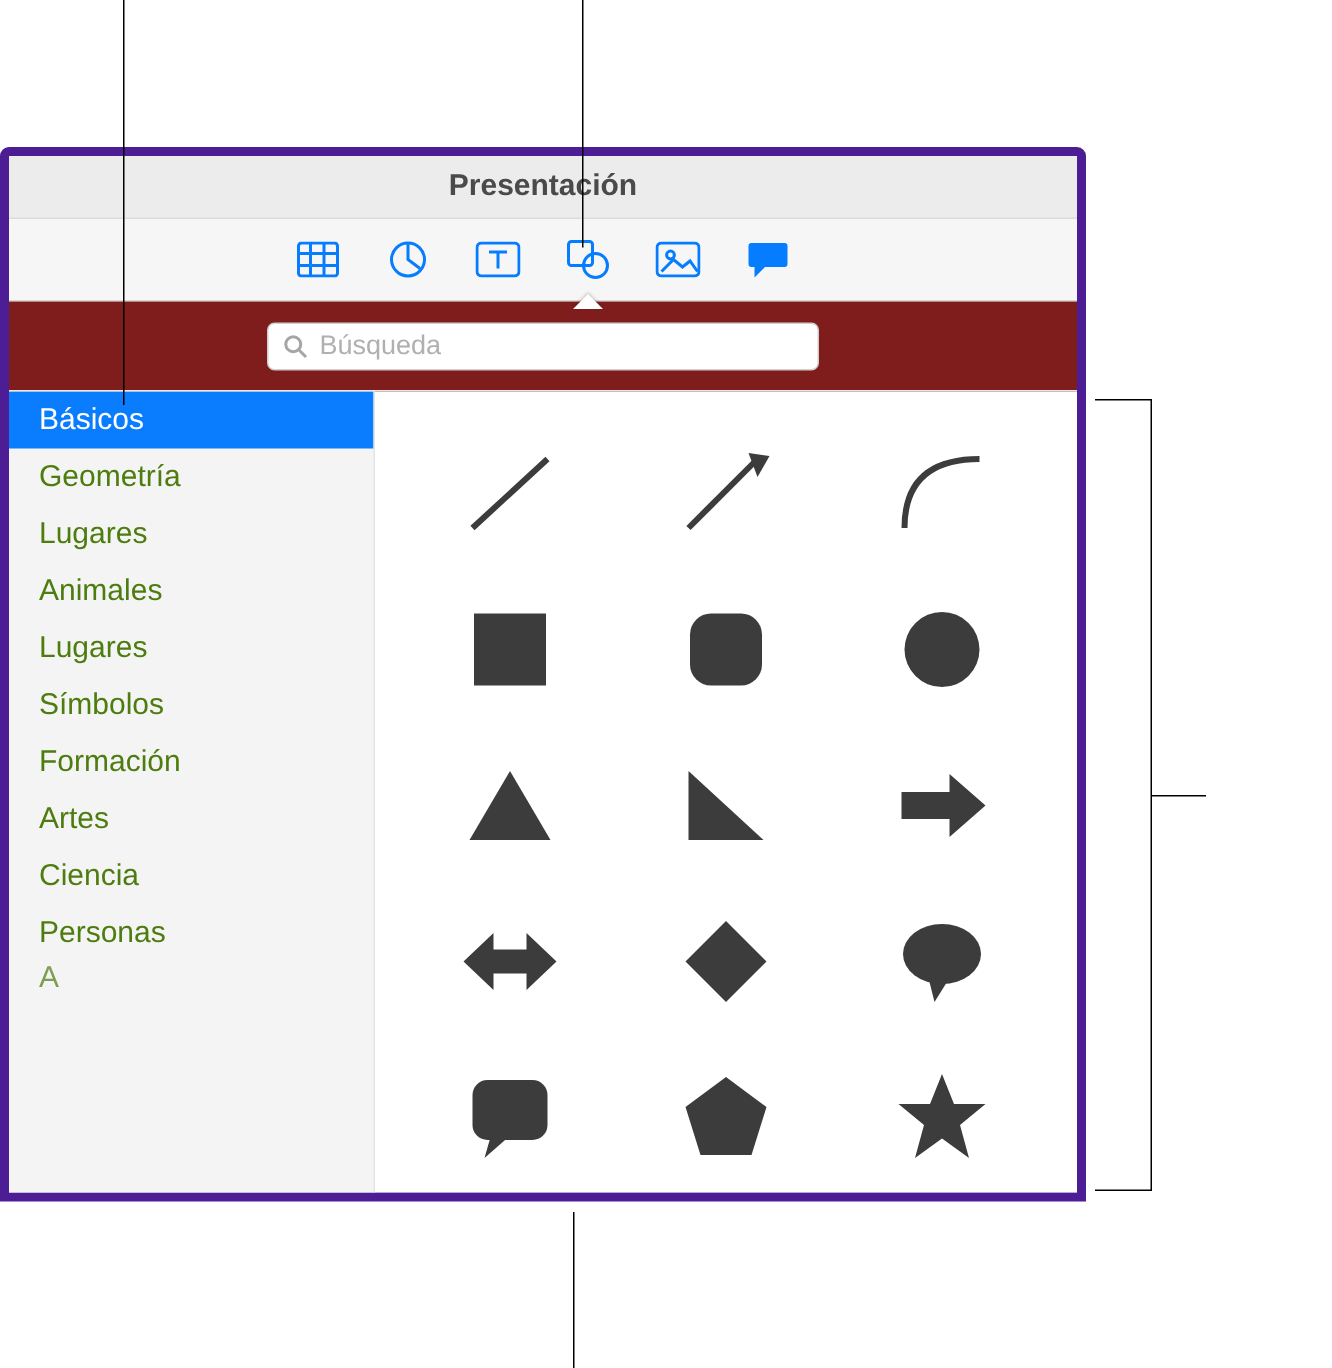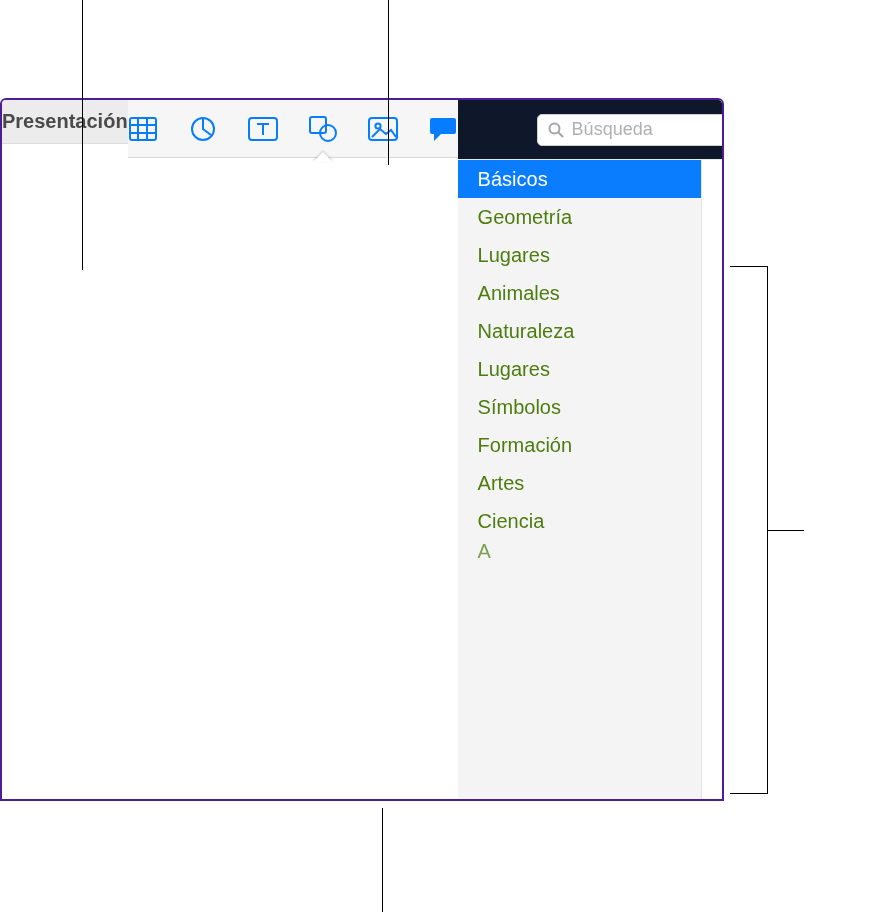--- a/index.html
+++ b/index.html
@@ -6,23 +6,23 @@
     body {
       width:888px; height:912px;
       font-family:-apple-system,"Helvetica Neue",Helvetica,Arial,sans-serif;
       background:#fff; color:#333; position:relative; overflow:hidden;
     }
     .callout-line { position:absolute; background:#000; z-index:5; }
     .cl-vert { width:1px; }
 
     .window {
       position:absolute; left:0; top:98px; width:724px; height:703px;
-      border:2px solid #4c1d95; border-radius:6px 6px 0 0;
+      border:6px solid #4c1d95; border-radius:6px 6px 0 0;
       background:#fff; overflow:hidden;
-      display:flex; flex-direction:row;
+      display:flex; flex-direction:column;
     }
     .titlebar {
       height:44px; background:#ececec; border-bottom:1px solid #dcdcdc;
       display:flex; align-items:center; justify-content:center;
       font-size:20px; font-weight:700; color:#4a4a4a;
     }
     .toolbar {
       height:58px; background:#f6f6f6; border-bottom:1px solid #d8d8d8;
       display:flex; align-items:center; justify-content:center; gap:30px;
     }
@@ -38,21 +38,21 @@
       transform:translateX(-50%);
       width:0; height:0; border-left:10px solid transparent;
       border-right:10px solid transparent; border-bottom:10px solid #fff;
       filter:drop-shadow(0 -1px 1px rgba(0,0,0,0.2));
     }
     .popover {
       flex:1; background:#fff; display:flex; flex-direction:column;
     }
     .search-row {
       height:60px; display:flex; align-items:center; justify-content:center;
-      background:#0f172a; border-bottom:1px solid #e8e8e8;
+      background:#7f1d1d; border-bottom:1px solid #e8e8e8;
     }
     .search-box {
       width:368px; height:32px; background:#fff;
       border:1px solid #cfcfcf; border-radius:5px;
       display:flex; align-items:center; padding:0 10px; gap:8px;
     }
     .search-box input{
       flex:1; border:none; outline:none; font-size:18px; color:#333;
       background:transparent;
     }
@@ -179,36 +179,36 @@
           <div class="sidebar-item">
             <span>Geometría</span>
           </div>
           <div class="sidebar-item">
             <span>Lugares</span>
           </div>
           <div class="sidebar-item">
             <span>Animales</span>
           </div>
           <div class="sidebar-item">
-            <span>Naturaleza</span>
-          </div>
-          <div class="sidebar-item">
             <span>Lugares</span>
           </div>
           <div class="sidebar-item">
             <span>Símbolos</span>
           </div>
           <div class="sidebar-item">
             <span>Formación</span>
           </div>
           <div class="sidebar-item">
             <span>Artes</span>
           </div>
           <div class="sidebar-item">
             <span>Ciencia</span>
+          </div>
+          <div class="sidebar-item">
+            <span>Personas</span>
           </div>
           <div class="sidebar-item">
             <span style="opacity: 0.7;">A</span>
           </div>
         </div>
       <div class="grid" id="shape-grid">
           <div class="shape-cell">
             <svg width="70" height="70" viewBox="0 0 70 70">
               <line x1="10" y1="58" x2="60" y2="12" stroke="#3c3c3c" stroke-width="4"></line>
             </svg>

